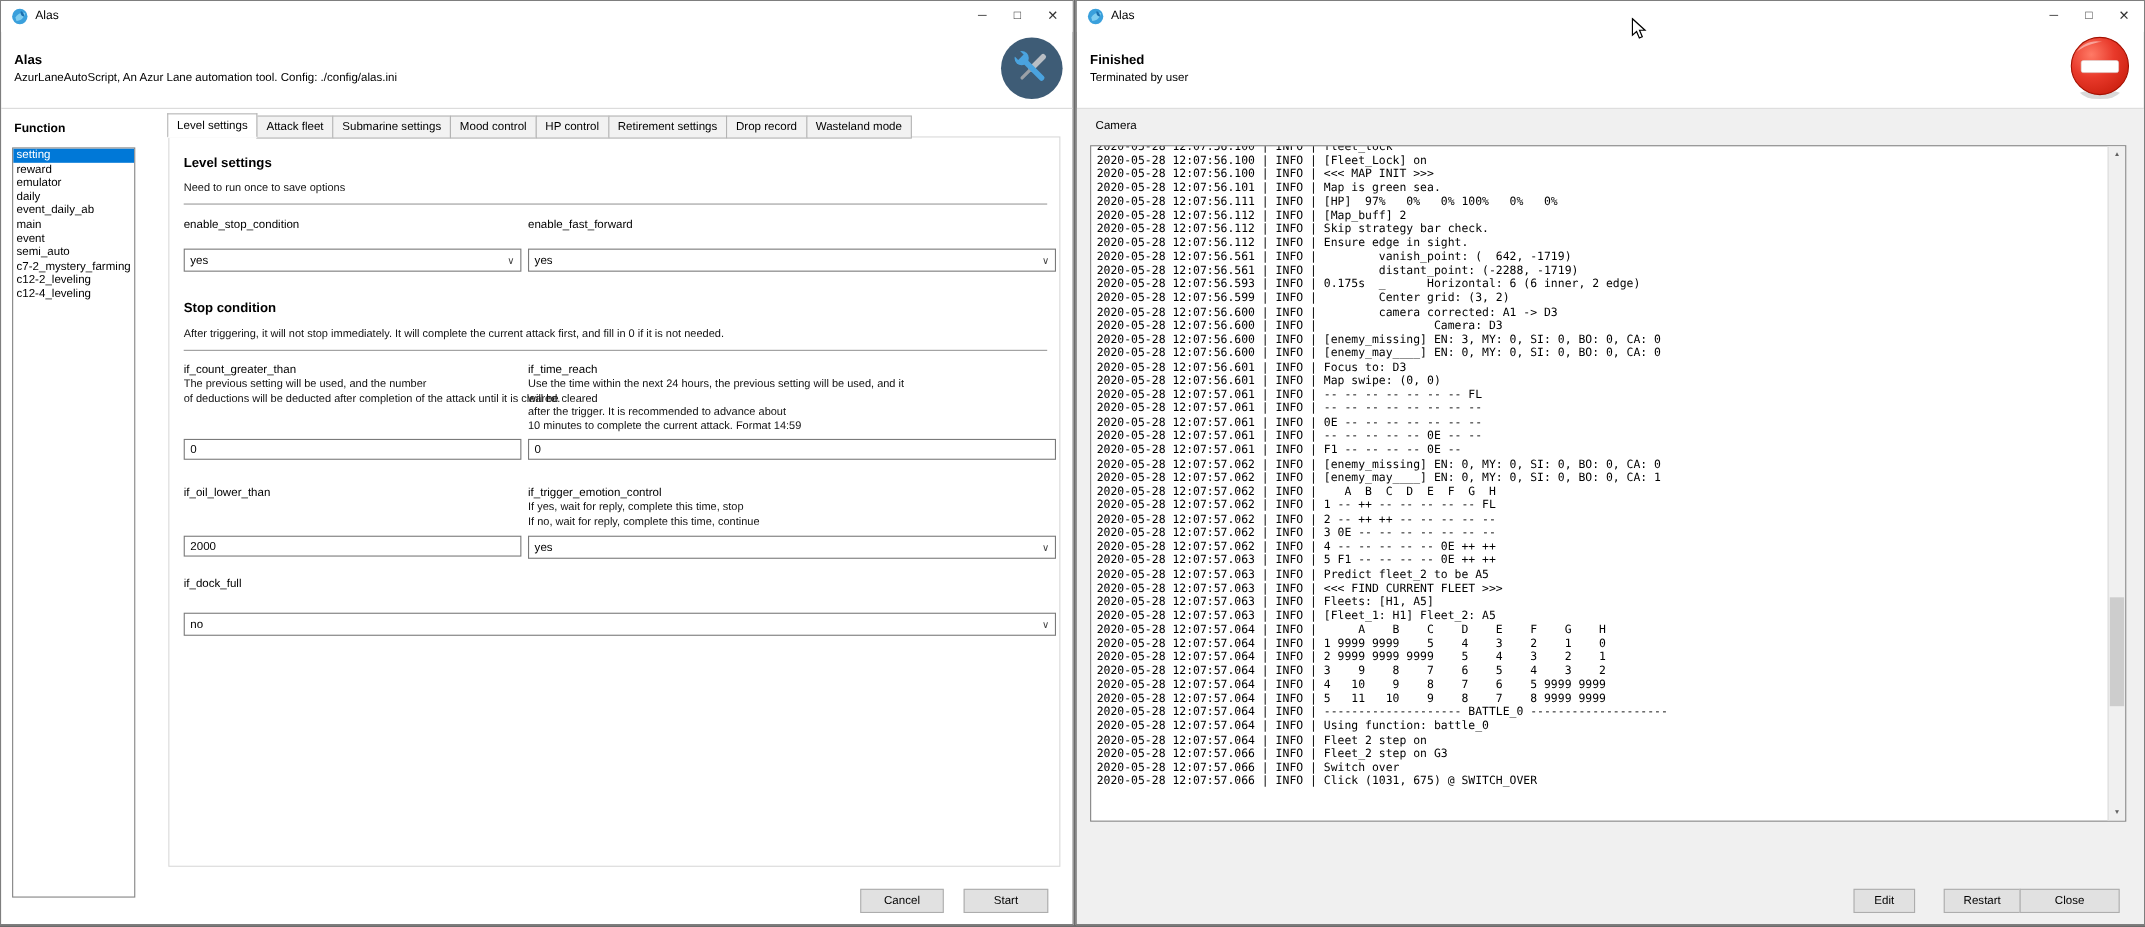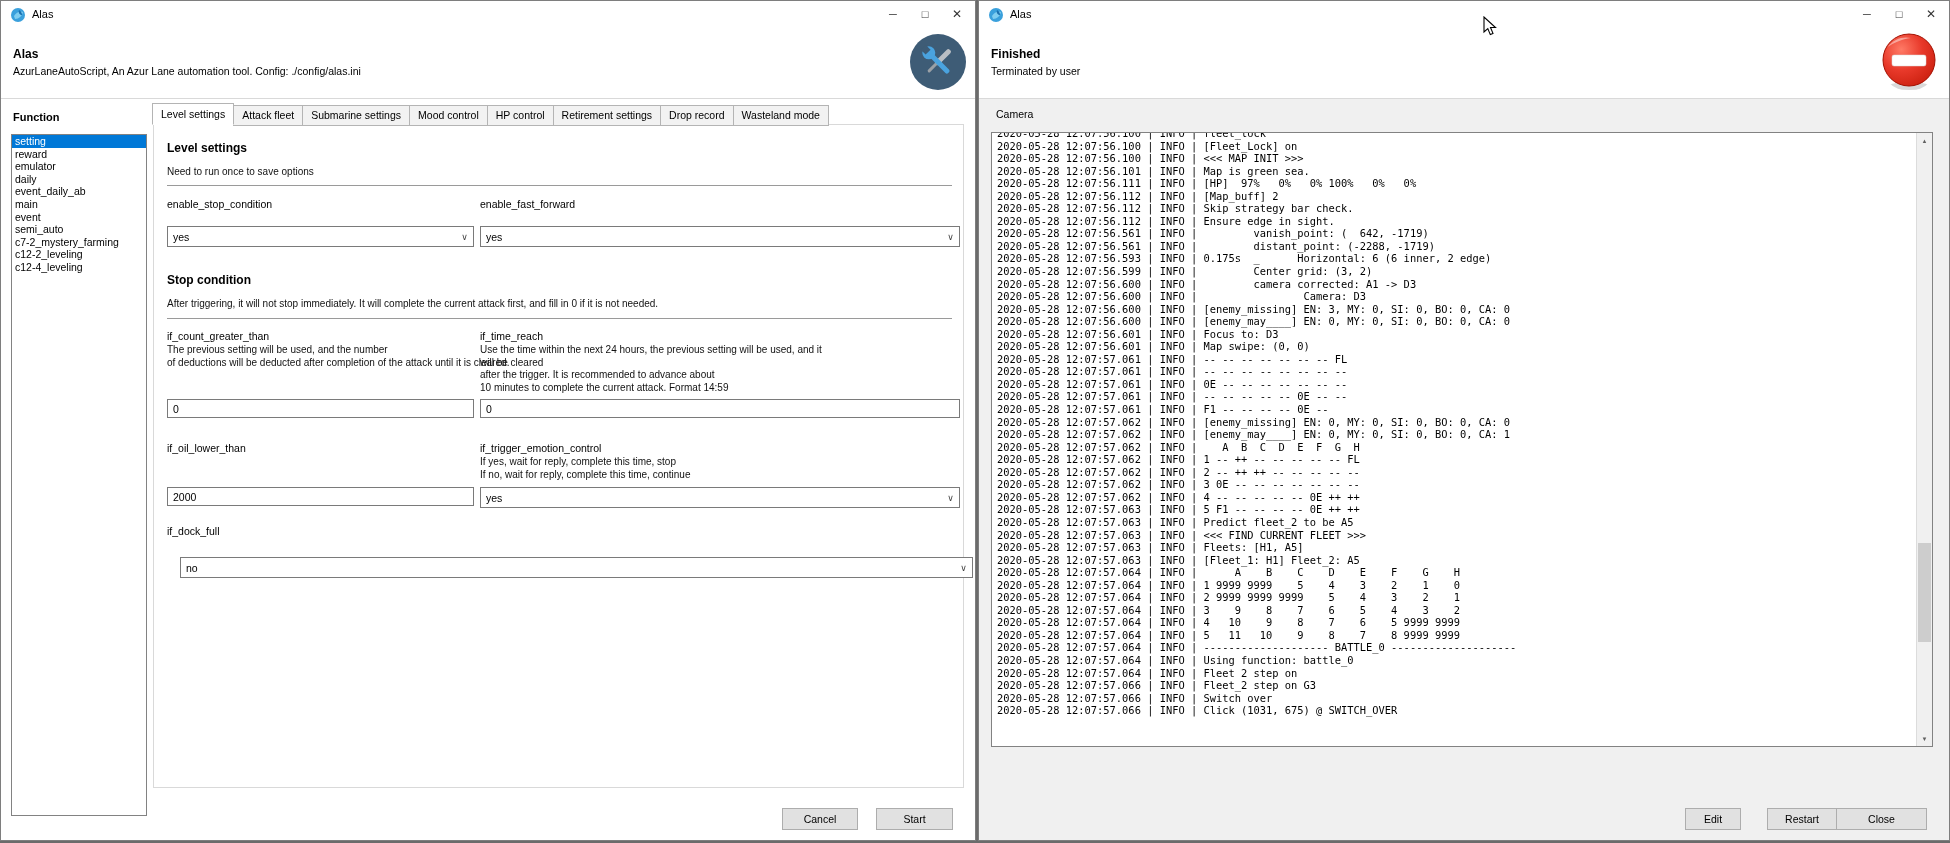--- a/index.html
+++ b/index.html
@@ -12,21 +12,21 @@
   .tb-title{position:absolute;left:31px;top:7px;font-size:11px;color:#000;}
   .win-controls{position:absolute;right:2px;top:1px;display:flex;}
   .wc{width:32px;height:24px;display:flex;align-items:center;justify-content:center;font-size:11px;color:#333;cursor:default;}
   .wc.close{font-size:12px;}
   .hdr-title{position:absolute;left:12px;top:46px;font-size:12px;font-weight:bold;color:#000;}
   .hdr-sub{position:absolute;left:12px;top:64px;font-size:10.5px;color:#000;}
   .hdr-sep{position:absolute;left:0;right:0;top:97px;height:1px;background:#d9d9d9;}
   .badge{position:absolute;top:32px;width:58px;height:58px;border-radius:50%;}
   
   .func-label{position:absolute;left:12px;top:110px;font-size:11px;font-weight:bold;}
-  .listbox{position:absolute;left:10px;top:133px;width:136px;height:682px;background:#fff;border:1px solid #828282;box-sizing:border-box;overflow:hidden;}
+  .listbox{position:absolute;left:10px;top:133px;width:112px;height:682px;background:#fff;border:1px solid #828282;box-sizing:border-box;overflow:hidden;}
   .list-item{font-size:10.5px;line-height:12.6px;padding-left:3px;white-space:nowrap;color:#000;}
   .list-item.selected{background:#0078d7;color:#fff;}
   .tabs{position:absolute;left:152px;top:104px;display:flex;z-index:3;}
   .tab{font-size:10.5px;padding:3px 8px 3px 8px;border:1px solid #b4b4b4;background:#f2f2f2;margin-left:-1px;white-space:nowrap;height:13px;}
   .tab.active{background:#fff;border-bottom:1px solid #fff;padding-top:4px;margin-top:-2px;position:relative;z-index:4;}
   .panel{position:absolute;left:152px;top:123px;width:811px;height:664px;border:1px solid #d9d9d9;background:#fff;box-sizing:border-box;}
   .p{position:absolute;}
   .sec-title{font-size:12px;font-weight:bold;color:#000;}
   .sec-desc{font-size:10px;color:#111;white-space:pre-line;line-height:12.5px;}
   .f-label{font-size:10.5px;font-weight:normal;color:#000;}
@@ -146,21 +146,21 @@
       <div class="p f-label" style="left:326px;top:317px;">if_trigger_emotion_control</div>
       <div class="p f-desc" style="left:326px;top:331px;width:480px;">If yes, wait for reply, complete this time, stop
 If no, wait for reply, complete this time, continue</div>
       <input class="p inpbox" style="left: 13px; top: 362px; width: 307px;" value="2000">
       <div class="p selbox" style="left:326px;top:362px;width:480px;">
         <span class="val">yes</span>
         <span class="chev">∨</span>
       </div>
 
       <div class="p f-label" style="left:13px;top:400px;">if_dock_full</div>
-      <div class="p selbox" style="left:26px;top:432px;width:793px;">
+      <div class="p selbox" style="left:13px;top:432px;width:793px;">
         <span class="val">no</span>
         <span class="chev">∨</span>
       </div>
     </div>
 
     <button class="btn" style="left:781px;top:807px;width:76px;">Cancel</button>
     <button class="btn" style="left:875px;top:807px;width:77px;">Start</button>
   </div>
 
   <div class="window win-right">

